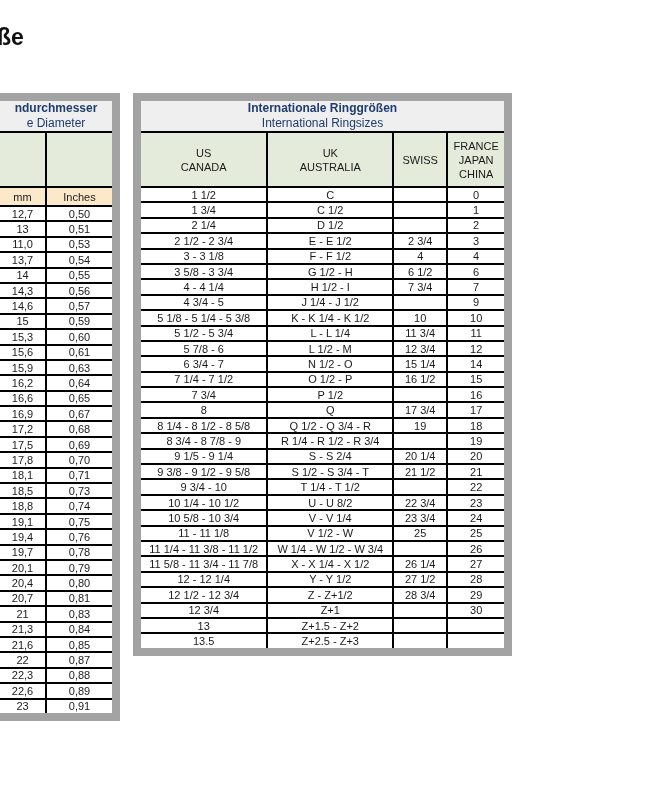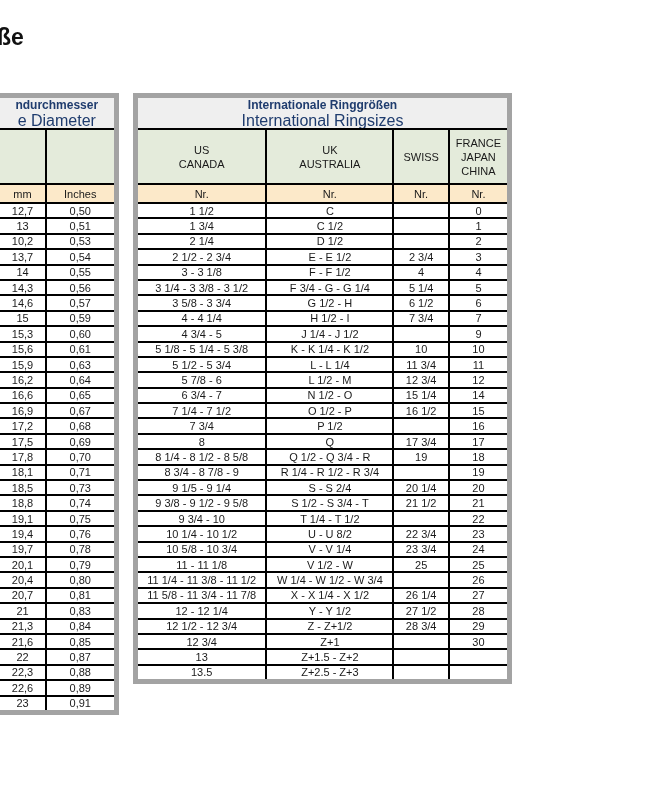--- a/index.html
+++ b/index.html
@@ -27,31 +27,31 @@
   table.tbl td, table.tbl th{
     border:2px solid #000;
     text-align:center;
     vertical-align:middle;
     padding:0 1px;
     font-size:11px;
     font-weight:400;
     overflow:hidden;
     white-space:nowrap;
   }
-  table.tbl{border:5px solid #a3a3a3;padding-left:15px;}
+  table.tbl{border:8px solid #a3a3a3;padding-left:15px;}
 
   
   .row-title td{
     background:#efefef;
     text-align:left;
     padding:3px 4px 4px 4px;
     height:30px;
   }
   .t-de{font-weight:bold;color:#1f3c6e;font-size:12px;line-height:15px;}
-  .t-en{font-weight:400;color:#1f3c6e;font-size:16px;line-height:15px;}
+  .t-en{font-weight:400;color:#1f3c6e;font-size:12px;line-height:15px;}
 
   
   .row-cols th{
     background:#e4ebdb;
     font-weight:bold;
     font-size:11.5px;
     line-height:14px;
     height:53px;
   }
   
@@ -113,21 +113,21 @@
     <tbody>
         <tr class="data-row">
           <td>12,7</td>
           <td>0,50</td>
         </tr>
         <tr class="data-row">
           <td>13</td>
           <td>0,51</td>
         </tr>
         <tr class="data-row">
-          <td>10,2</td>
+          <td>11,0</td>
           <td>0,53</td>
         </tr>
         <tr class="data-row">
           <td>13,7</td>
           <td>0,54</td>
         </tr>
         <tr class="data-row">
           <td>14</td>
           <td>0,55</td>
         </tr>
@@ -259,26 +259,20 @@
           <div class="t-de">Internationale Ringgrößen</div>
           <div class="t-en">International Ringsizes</div>
         </td>
       </tr>
       <tr class="row-cols">
           <th>US<br>CANADA</th>
           <th>UK<br>AUSTRALIA</th>
           <th>SWISS</th>
           <th>FRANCE<br>JAPAN<br>CHINA</th>
         </tr>
-      <tr class="row-unit">
-          <td>Nr.</td>
-          <td>Nr.</td>
-          <td>Nr.</td>
-          <td>Nr.</td>
-        </tr>
     </tbody>
     <tbody>
         <tr class="data-row">
           <td>1 1/2</td>
           <td>C</td>
           <td></td>
           <td>0</td>
         </tr>
         <tr class="data-row">
           <td>1 3/4</td>
@@ -298,26 +292,20 @@
           <td>2 3/4</td>
           <td>3</td>
         </tr>
         <tr class="data-row">
           <td>3 - 3 1/8</td>
           <td>F - F 1/2</td>
           <td>4</td>
           <td>4</td>
         </tr>
         <tr class="data-row">
-          <td>3 1/4 - 3 3/8 - 3 1/2</td>
-          <td>F 3/4 - G - G 1/4</td>
-          <td>5 1/4</td>
-          <td>5</td>
-        </tr>
-        <tr class="data-row">
           <td>3 5/8 - 3 3/4</td>
           <td>G 1/2 - H</td>
           <td>6 1/2</td>
           <td>6</td>
         </tr>
         <tr class="data-row">
           <td>4 - 4 1/4</td>
           <td>H 1/2 - I</td>
           <td>7 3/4</td>
           <td>7</td>

